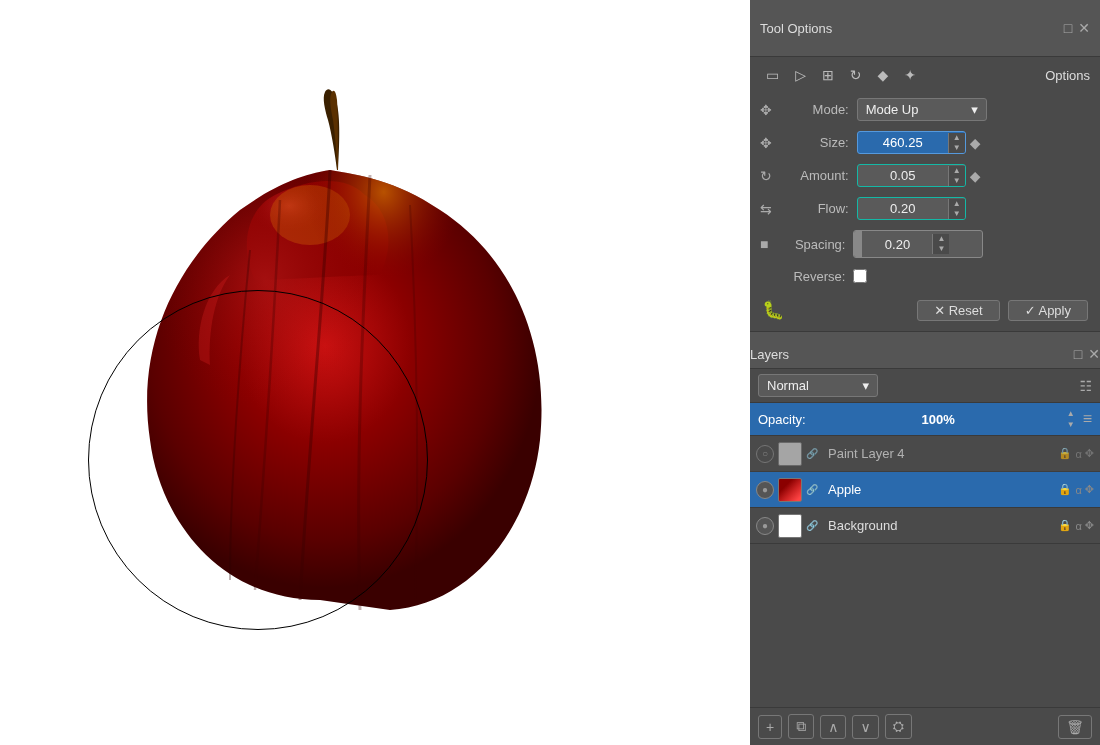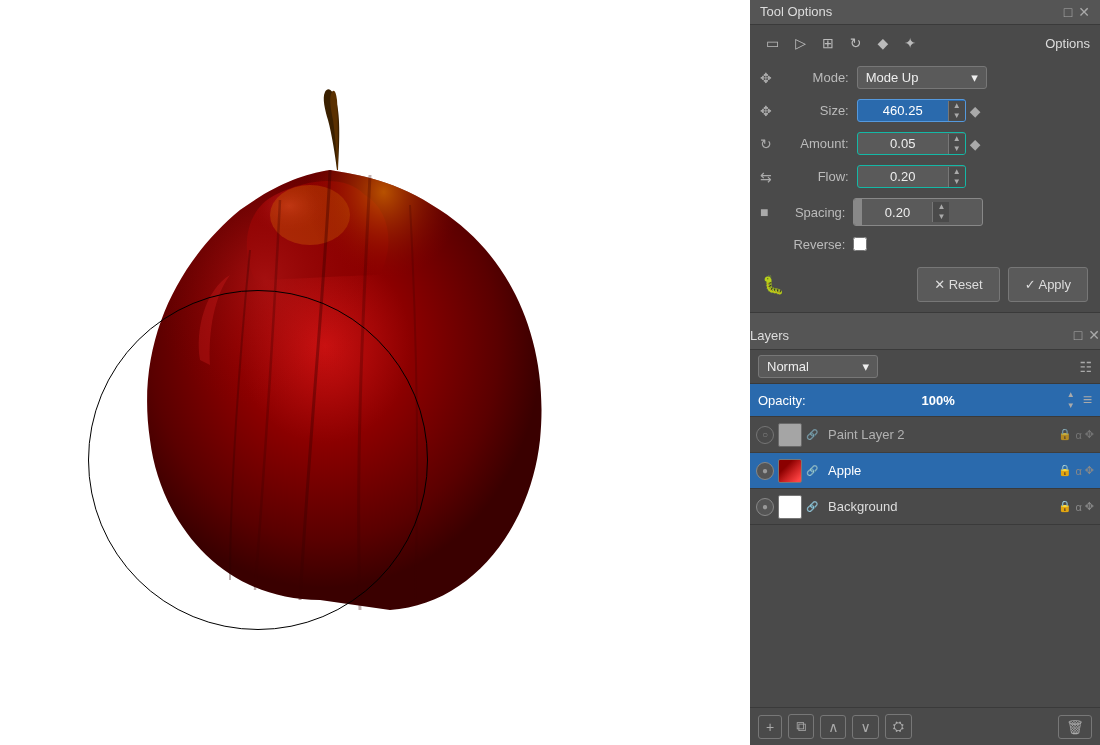--- a/index.html
+++ b/index.html
@@ -62,23 +62,23 @@
 
     
     #tool-options {
       background: #4a4a4a;
       border-bottom: 1px solid #3a3a3a;
       flex: 0 0 auto;
     }
 
     #tool-options-header {
       display: flex;
-      align-items: flex-start;
+      align-items: center;
       justify-content: space-between;
-      padding: 4px 10px;
+      padding: 20px 10px;
       background: #555;
       border-bottom: 1px solid #3a3a3a;
       gap: 25px;
     }
     #tool-options-header-icons {
       display: flex;
       gap: 6px;
       align-items: center;
     }
     .header-icon {
@@ -234,21 +234,21 @@
     .bug-icon {
       color: #aaa;
       font-size: 18px;
       cursor: pointer;
     }
     .action-btns {
       display: flex;
       gap: 8px;
     }
     .btn-reset, .btn-apply {
-      padding: 9px 16px;
+      padding: 2px 16px;
       border-radius: 3px;
       font-size: 13px;
       cursor: pointer;
       border: 1px solid #777;
       background: #5a5a5a;
       color: #ddd;
     }
 
     
     #panel-spacer {
@@ -606,21 +606,21 @@
         <button class="opacity-spin-btn">▲</button>
         <button class="opacity-spin-btn">▼</button>
       </div>
       <span class="layer-menu-btn">≡</span>
     </div>
 
     <div class="layer-row inactive-dim">
       <div class="layer-eye off">○</div>
       <div class="layer-thumb layer-thumb-gray"></div>
       <div class="layer-chain">🔗</div>
-      <span class="layer-name">Paint Layer 2</span>
+      <span class="layer-name">Paint Layer 4</span>
       <div class="layer-icons">
         <span class="layer-lock-icon">🔒</span>
         <span class="layer-icon-small">α</span>
         <span class="layer-icon-small">✥</span>
       </div>
     </div>
 
     <div class="layer-row active">
       <div class="layer-eye on">●</div>
       <div class="layer-thumb layer-thumb-red"></div>

